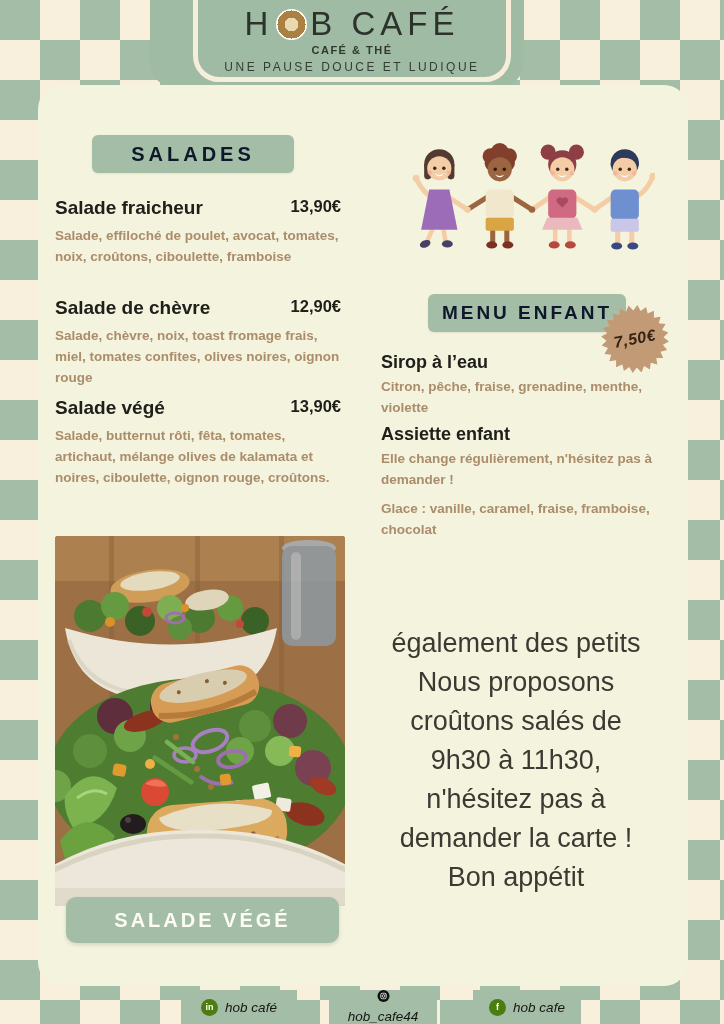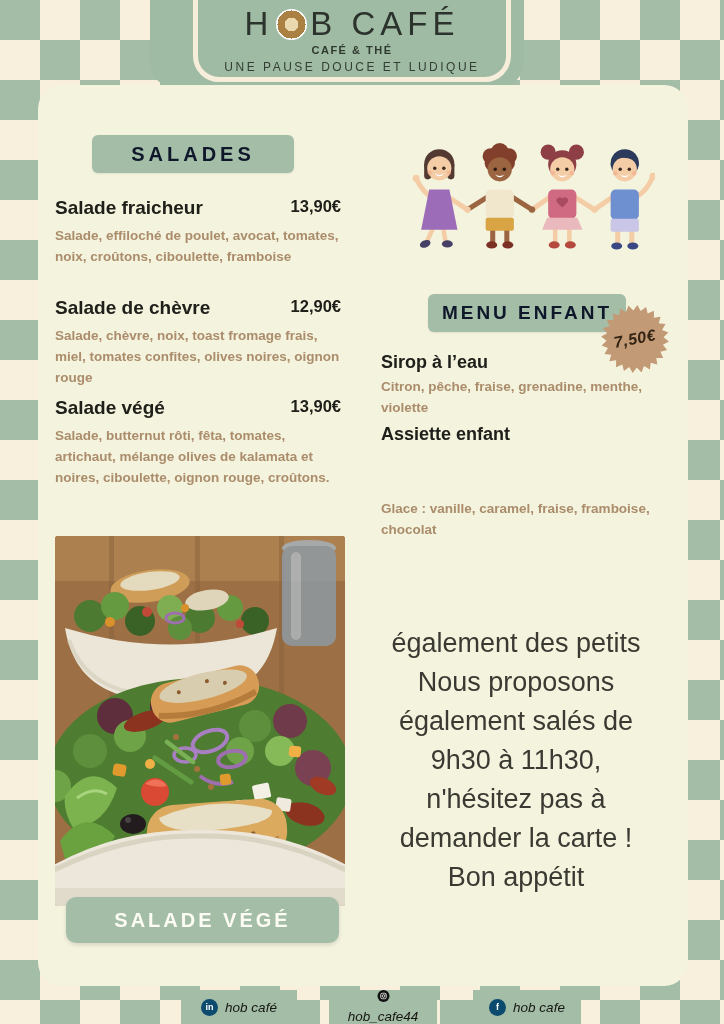--- a/index.html
+++ b/index.html
@@ -49,21 +49,21 @@
   .photo{left:55px;top:536px;width:290px;height:370px;border-radius:3px;overflow:hidden;}
   .photo-label{left:66px;top:897px;width:273px;height:46px;background:#a3bda7;border-radius:10px;
     color:#fdfcf5;font-size:20px;font-weight:700;letter-spacing:3px;text-align:center;line-height:46px;
     box-shadow:0 2px 4px rgba(0,0,0,.12);}
 
   .announce{left:350px;top:624px;width:332px;text-align:center;font-size:27px;line-height:39px;color:#3a3a33;}
 
   .sbtn{top:990px;height:34px;background:#a3bda7;display:flex;align-items:center;justify-content:center;gap:7px;
     color:#161613;font-size:13.5px;font-style:italic;}
   .sb0{left:181px;width:116px;} .sb1{left:329px;width:108px;flex-direction:column;} .sb2{left:473px;width:108px;}
-  .sic{width:17px;height:17px;border-radius:50%;background:#0c4a6e;color:#fff;display:flex;align-items:center;justify-content:center;
+  .sic{width:17px;height:17px;border-radius:50%;background:#4d7c0f;color:#fff;display:flex;align-items:center;justify-content:center;
     font-size:9px;font-weight:700;font-style:normal;}
 </style>
 </head>
 <body>
 
 <div class="page">
 
   <div class="abs hband"></div>
   <div class="abs houtline"></div>
   <div class="abs logo-row">
@@ -195,20 +195,21 @@
     </svg>
     <span class="badge-txt">7,50€</span>
   </div>
 
   <div class="abs ritem rt0">
     <div class="iname">Sirop à l’eau</div>
     <div class="idesc">Citron, pêche, fraise, grenadine, menthe, violette</div>
   </div>
   <div class="abs ritem rt1">
     <div class="iname">Assiette enfant</div>
+    <div class="idesc">Elle change régulièrement, n'hésitez pas à demander !</div>
   </div>
   <div class="abs ritem rt2">
     <div class="idesc">Glace : vanille, caramel, fraise, framboise, chocolat</div>
   </div>
 
   <div class="abs photo">
     <svg width="290" height="370" viewBox="0 0 290 370">
       <rect width="290" height="370" fill="#9c7044"></rect>
       <rect width="290" height="45" fill="#ad8050"></rect>
       <rect x="54" width="5" height="370" fill="#84603a" opacity=".45"></rect>
@@ -309,21 +310,21 @@
       <path d="M-10,334 Q60,292 145,294 Q230,292 300,334 L300,370 L-10,370 Z" fill="#ece7da"></path>
       <path d="M-5,336 Q70,298 145,300 Q220,298 295,336" fill="none" stroke="#cfc8b6" stroke-width="5" opacity=".65"></path>
       <rect x="0" y="352" width="290" height="18" fill="#dad3c2" opacity=".6"></rect>
     </svg>
   </div>
   <div class="abs photo-label">SALADE VÉGÉ</div>
 
   <div class="abs announce">
     <div>également des petits</div>
     <div>Nous proposons</div>
-    <div>également salés de</div>
+    <div>croûtons salés de</div>
     <div>9h30 à 11h30,</div>
     <div>n'hésitez pas à</div>
     <div>demander la carte !</div>
     <div>Bon appétit</div>
   </div>
 
   <div class="abs sbtn sb0">
     <span class="sic">
         <span>in</span>
       </span>

